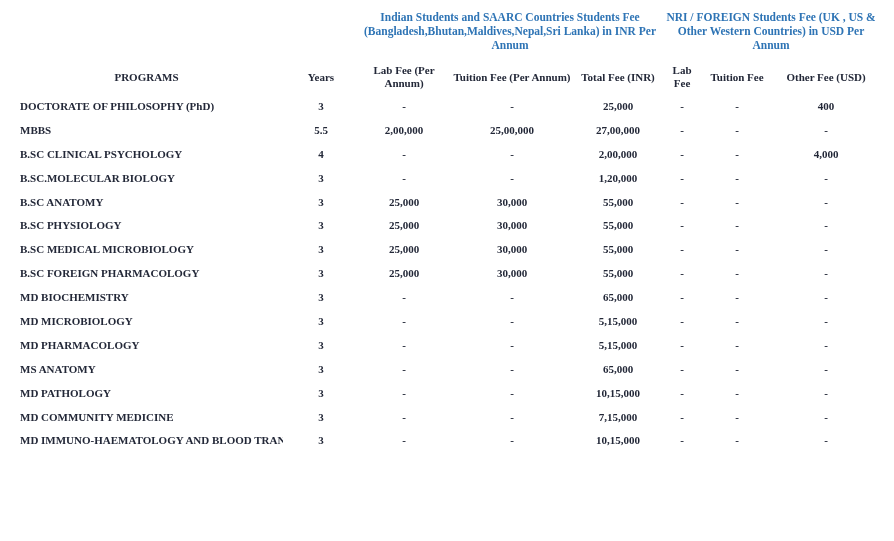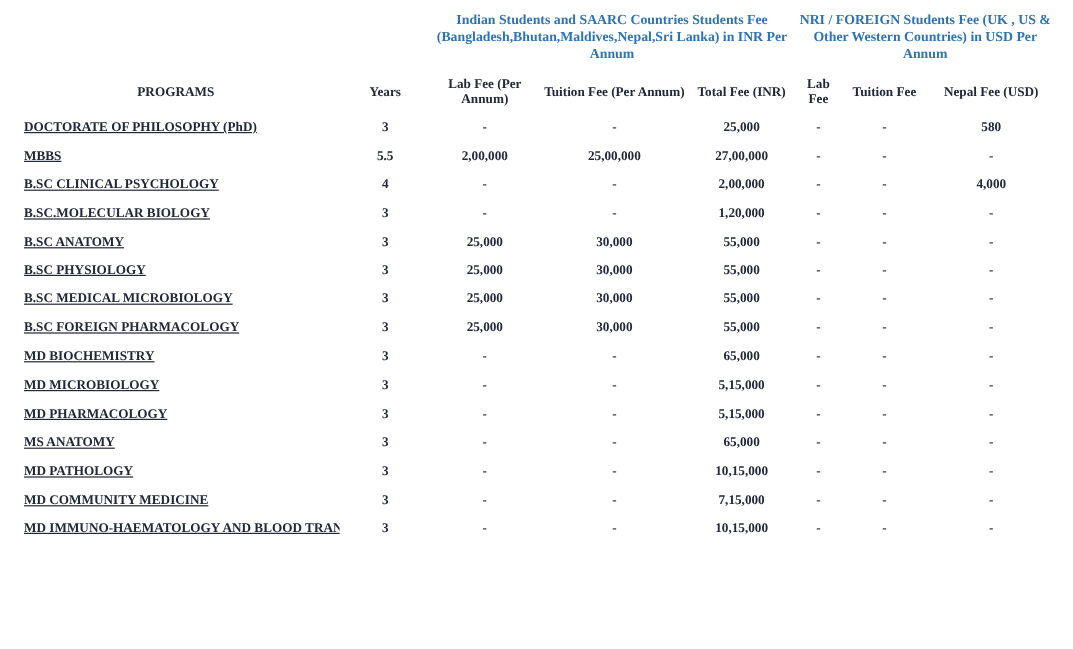--- a/index.html
+++ b/index.html
@@ -42,21 +42,20 @@
     vertical-align: middle;
   }
   tbody td {
     font-size: 11px;
     height: 23.9px;
     white-space: nowrap;
   }
   tbody td.program {
     text-align: left;
     padding-left: 10px;
-    text-decoration: underline;
   }
   col.c1 { width: 273px; }
   col.c2 { width: 76px; }
   col.c3 { width: 90px; }
   col.c4 { width: 126px; }
   col.c5 { width: 86px; }
   col.c6 { width: 42px; }
   col.c7 { width: 68px; }
   col.c8 { width: 110px; }
 </style>
@@ -81,33 +80,33 @@
       <th colspan="3">NRI / FOREIGN Students Fee (UK , US &amp; Other Western Countries) in USD Per Annum</th>
     </tr>
     <tr class="col-header-row">
       <th>PROGRAMS</th>
       <th>Years</th>
       <th>Lab Fee (Per Annum)</th>
       <th>Tuition Fee (Per Annum)</th>
       <th>Total Fee (INR)</th>
       <th>Lab Fee</th>
       <th>Tuition Fee</th>
-      <th>Nepal Fee (USD)</th>
+      <th>Other Fee (USD)</th>
     </tr>
   </thead>
   <tbody>
       <tr>
         <td class="program">DOCTORATE OF PHILOSOPHY (PhD)</td>
         <td>3</td>
         <td>-</td>
         <td>-</td>
         <td>25,000</td>
         <td>-</td>
         <td>-</td>
-        <td>580</td>
+        <td>400</td>
       </tr>
       <tr>
         <td class="program">MBBS</td>
         <td>5.5</td>
         <td>2,00,000</td>
         <td>25,00,000</td>
         <td>27,00,000</td>
         <td>-</td>
         <td>-</td>
         <td>-</td>

